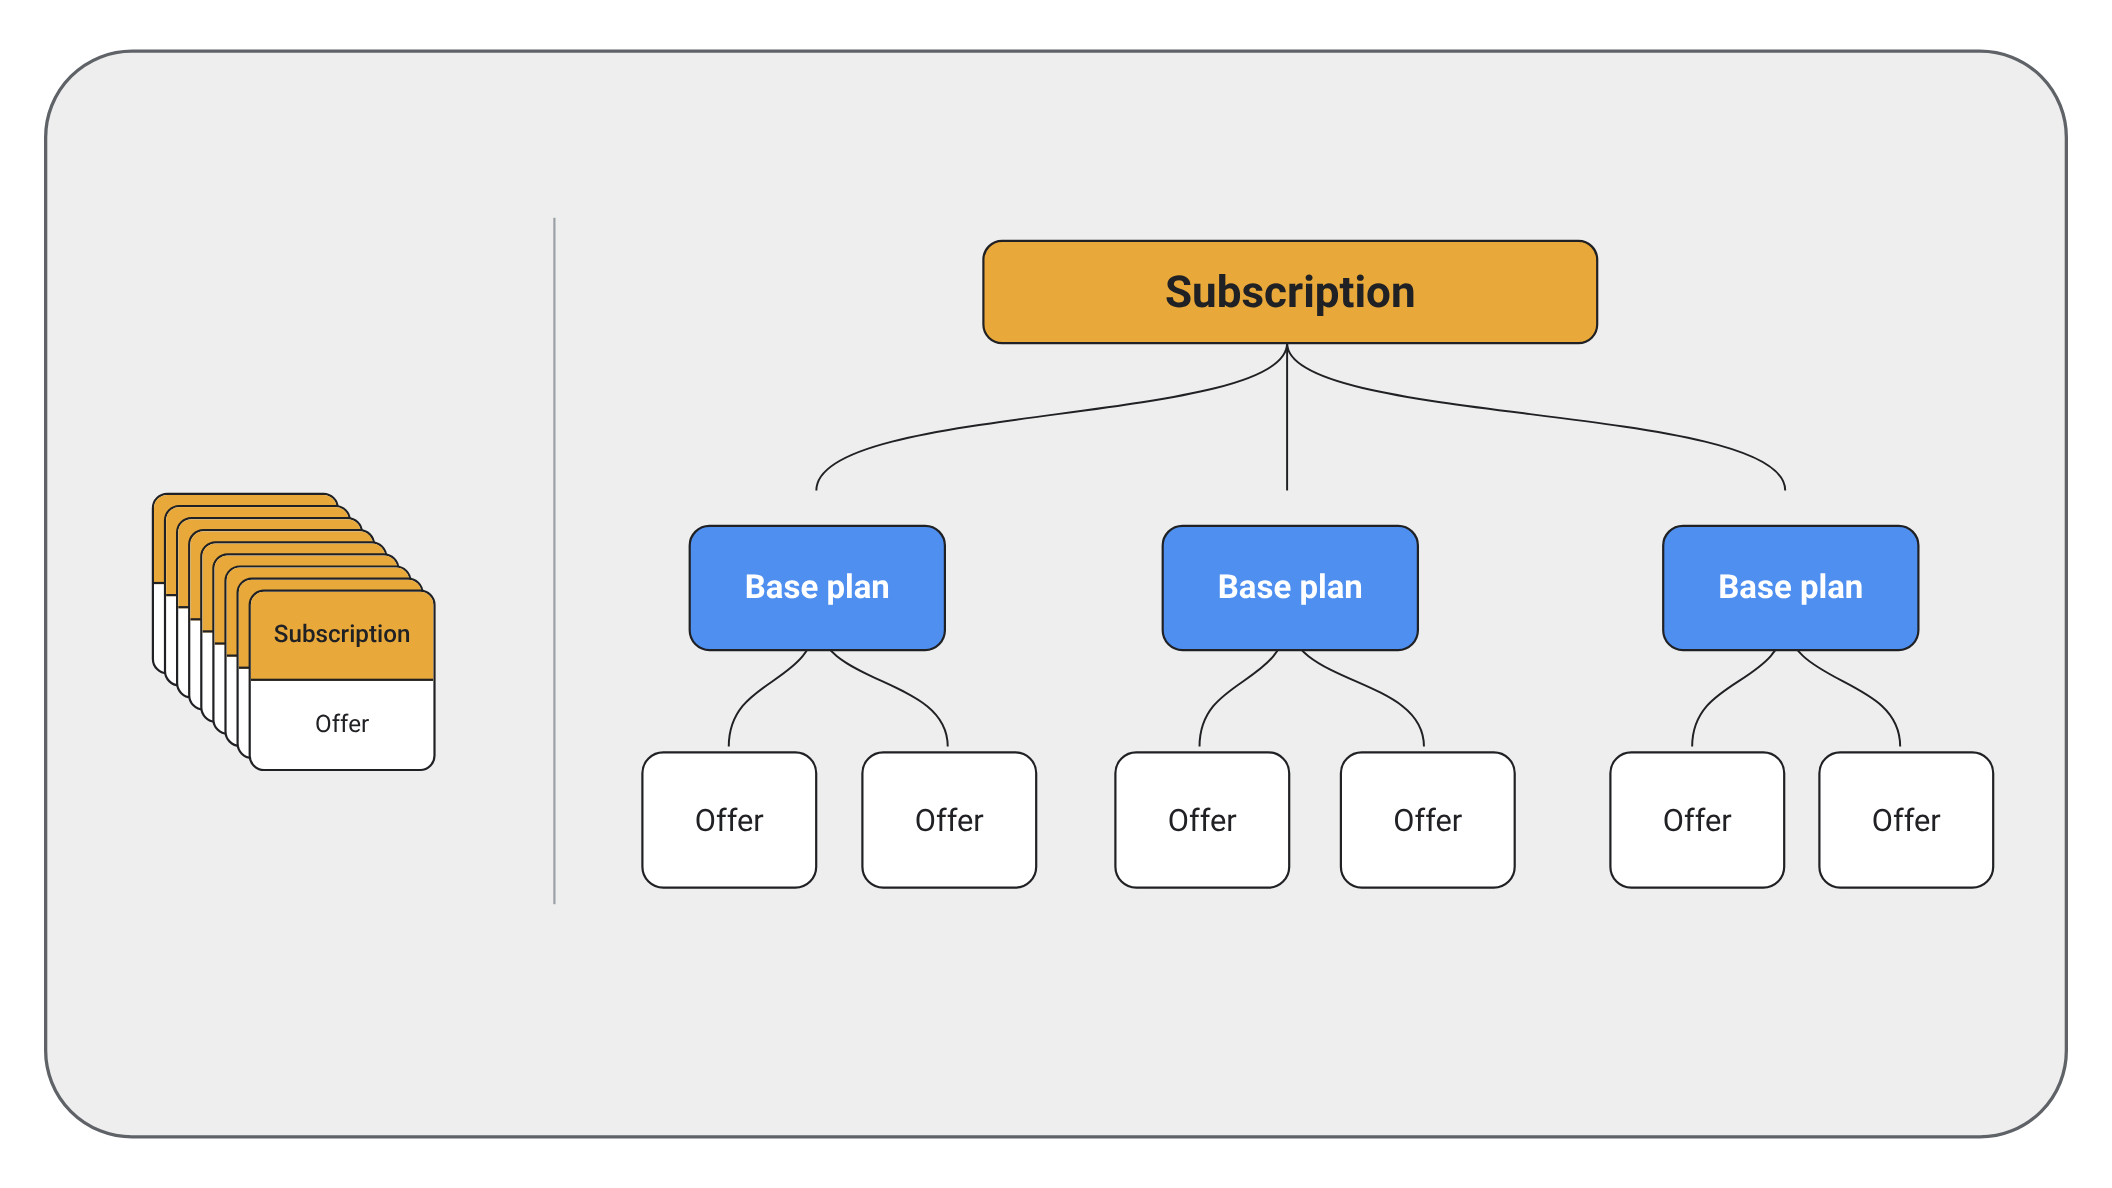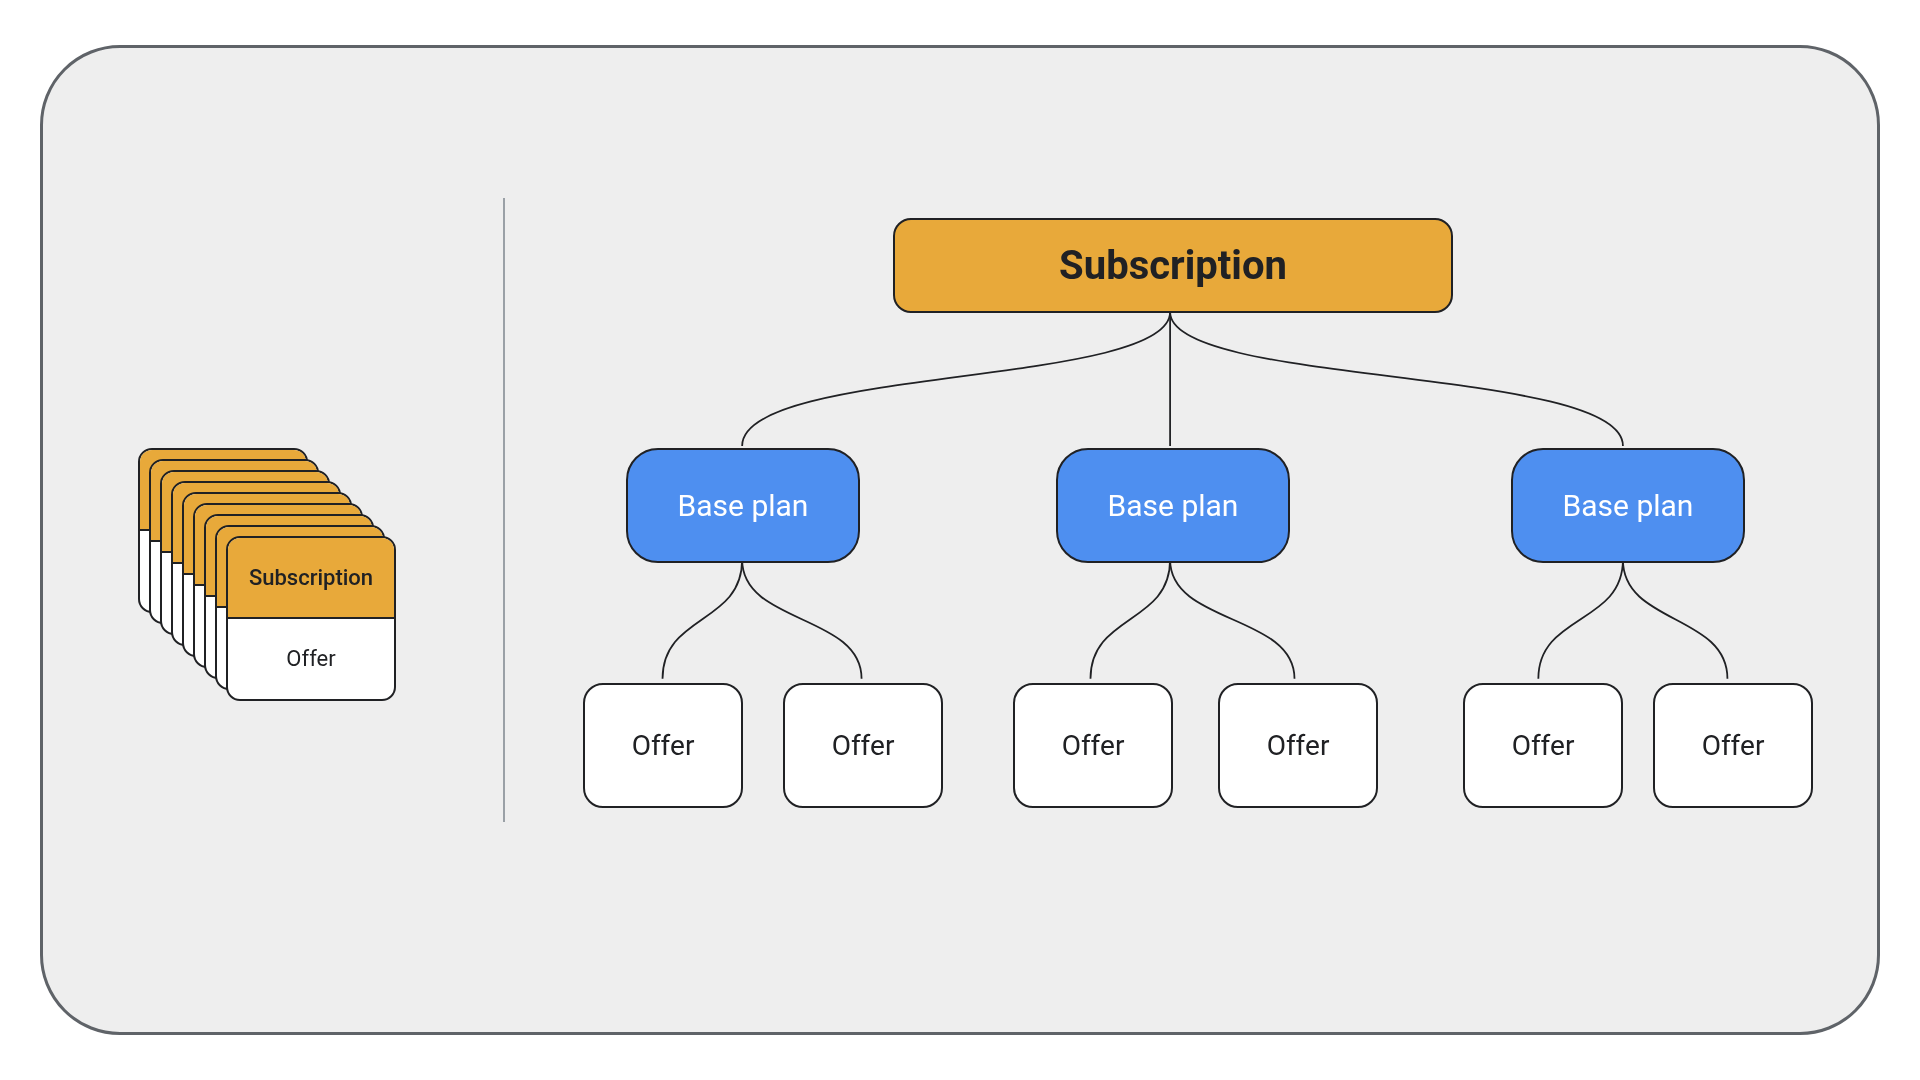--- a/index.html
+++ b/index.html
@@ -84,22 +84,23 @@
   .subscription {
     background: #e8a93a;
     font-weight: 700;
     font-size: 40px;
     color: #202124;
   }
   .baseplan {
     background: #4e8ff0;
     color: #fff;
     font-size: 30px;
-    font-weight: 400;
-    border-radius: 32px;
+    font-weight: 700;
+    border-radius: 19px;
+    margin-top: 29px;
   }
   .offer {
     background: #fff;
     color: #202124;
     font-size: 28px;
     font-weight: 400;
     border-radius: 20px;
   }
   svg.connectors {
     position: absolute;

